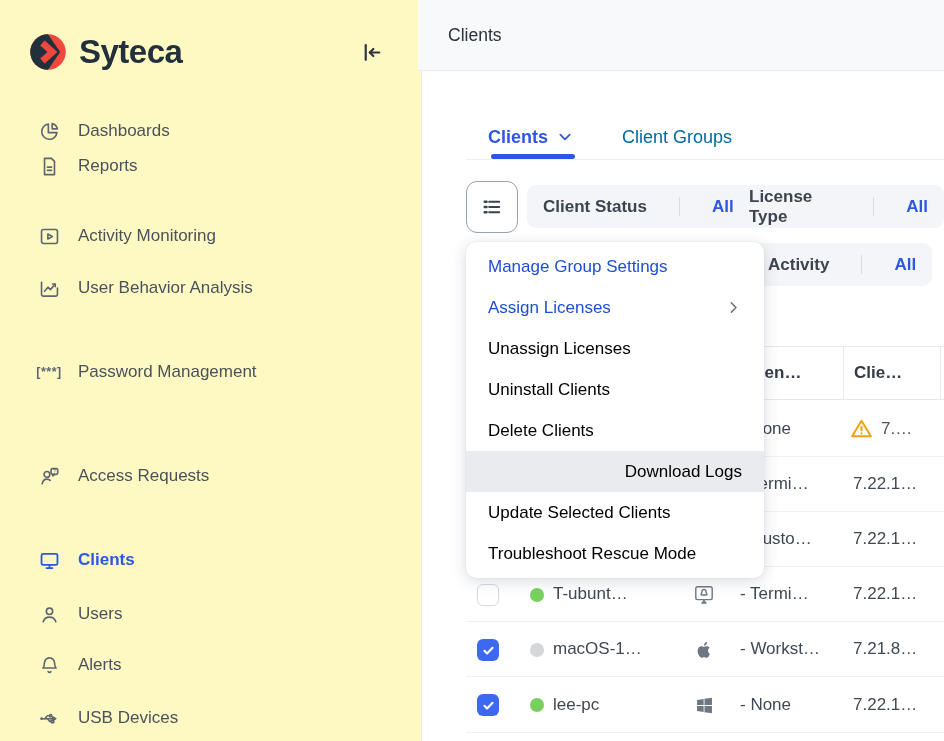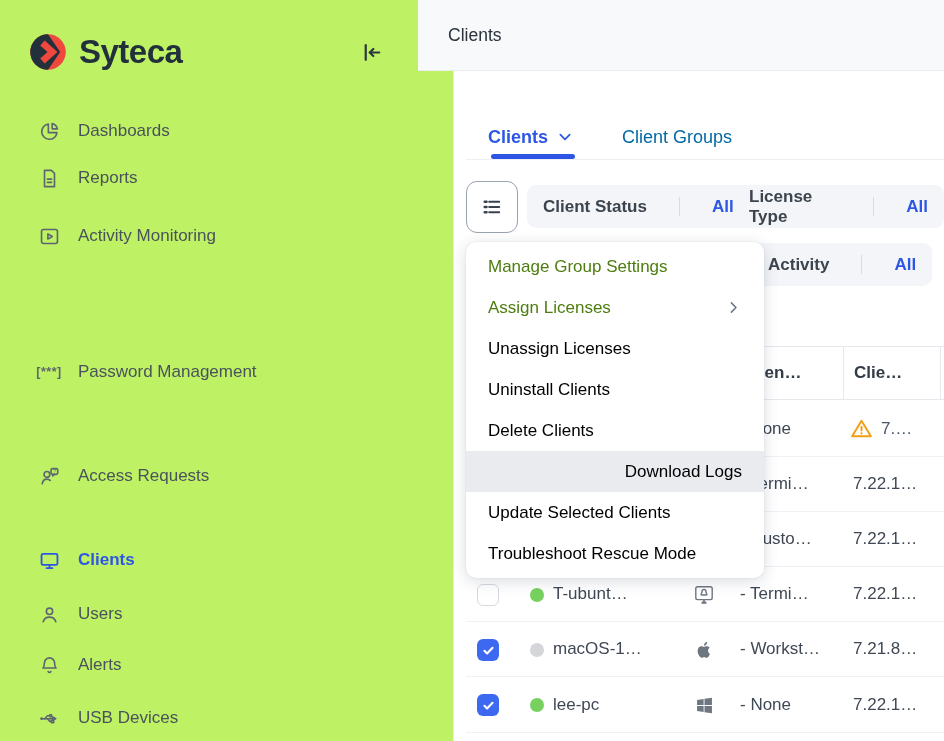--- a/index.html
+++ b/index.html
@@ -1,21 +1,21 @@
 <!DOCTYPE html>
 <html><head>
 <meta charset="utf-8">
 <style>
   * { margin:0; padding:0; box-sizing:border-box; }
   body { background:#fff; }
   #app { position:relative; width:944px; height:741px; background:#fff; overflow:hidden;
          font-family:"Liberation Sans", sans-serif; color:#3b434e; }
 
   
-  .sidebar { position:absolute; left:0; top:0; width:454px; height:741px; background:#bef264;
+  .sidebar { position:absolute; left:0; top:0; width:422px; height:741px; background:#fef9c3;
              border-right:1px solid #e9ebef; }
   .logo-row { position:absolute; left:28px; top:30px; width:362px; height:44px;
               display:flex; align-items:center; }
   .brand-text { font-size:33px; font-weight:700; color:#22303c; letter-spacing:-0.5px; margin-left:11px; }
   .collapse-btn { margin-left:auto; margin-right:4px; width:28px; height:28px; display:flex;
                   align-items:center; justify-content:center; color:#2c3640; cursor:pointer; }
   .nav-item { position:absolute; left:36px; height:28px; display:flex; align-items:center; gap:16px;
               font-size:17px; color:#4a525c; cursor:pointer; white-space:nowrap; }
   .nav-item .ico { flex:0 0 26px; width:26px; height:24px; display:flex; align-items:center;
                    justify-content:center; color:#5d6670; overflow:visible; }
@@ -66,21 +66,21 @@
   .os-ico { position:absolute; left:226px; top:16px; width:24px; height:24px; color:#6e7781;
             display:flex; align-items:center; justify-content:center; }
   .ver-warn { gap:7px; color:#4c5866; }
 
   
   .menu { position:absolute; left:466px; top:242px; width:298px; height:336px; background:#fff;
           border-radius:10px; box-shadow:0 3px 16px rgba(25,39,72,0.16), 0 0 2px rgba(25,39,72,0.10);
           padding:4px 0; z-index:50; }
   .menu-item { height:41px; display:flex; align-items:center; padding:0 22px; font-size:17px;
                color:#000000; cursor:pointer; }
-  .menu-item.disabled { color:#4d7c0f; }
+  .menu-item.disabled { color:#1d4ed8; }
   .menu-item.hl { background:#e9ebee;justify-content:flex-end; }
   .menu-item .sub-arrow { margin-left:auto; display:flex; color:#6c7581; }
 
   svg { display:block; }
 </style>
 </head>
 <body>
 
 <div id="app">
 
@@ -106,40 +106,50 @@
     <div class="nav-item" style="top:117px">
       <span class="ico">
         <svg width="23" height="23" viewBox="0 0 24 24" fill="none" stroke="currentColor" stroke-width="1.7" stroke-linecap="round" stroke-linejoin="round">
           <path d="M10.8 4.2a8 8 0 1 0 9 9h-9z"></path>
             <path d="M14.8 3.7a8 8 0 0 1 5.5 5.5h-5.5z"></path>
         </svg>
         </span>
       <span>Dashboards</span>
     </div>
 
-    <div class="nav-item" style="top:164px">
+    <div class="nav-item" style="top:152px">
       <span class="ico">
         <svg width="23" height="23" viewBox="0 0 24 24" fill="none" stroke="currentColor" stroke-width="1.7" stroke-linecap="round" stroke-linejoin="round">
           <path d="M6.8 3.5h7.2l3.2 3.2v13.8H6.8z"></path>
             <path d="M9.8 12.7h4.4M9.8 16h4.4"></path>
         </svg>
         </span>
       <span>Reports</span>
     </div>
 
     <div class="nav-item" style="top:222px">
       <span class="ico">
         <svg width="23" height="23" viewBox="0 0 24 24" fill="none" stroke="currentColor" stroke-width="1.7" stroke-linecap="round" stroke-linejoin="round">
           <rect x="3.7" y="4.7" width="16.6" height="14.6" rx="2"></rect>
             <path d="M10.3 9.3v5.4l4.6-2.7z"></path>
         </svg>
         </span>
       <span>Activity Monitoring</span>
     </div>
 
+    <div class="nav-item" style="top:274px">
+      <span class="ico">
+        <svg width="23" height="23" viewBox="0 0 24 24" fill="none" stroke="currentColor" stroke-width="1.7" stroke-linecap="round" stroke-linejoin="round">
+          <path d="M3.7 5.5v12.6a1.8 1.8 0 0 0 1.8 1.8h13a1.8 1.8 0 0 0 1.8-1.8V11.6"></path>
+          <path d="M6.8 14.8l3.6-4.2 2.6 2.6 4.8-5.6"></path>
+            <path d="M15.2 7.3h2.8v2.8"></path>
+        </svg>
+        </span>
+      <span>User Behavior Analysis</span>
+    </div>
 
     <div class="nav-item" style="top:358px">
       <span class="ico">
         <span class="pw-glyph">[***]</span>
         </span>
       <span>Password Management</span>
     </div>
 
 
     <div class="nav-item" style="top:462px">

